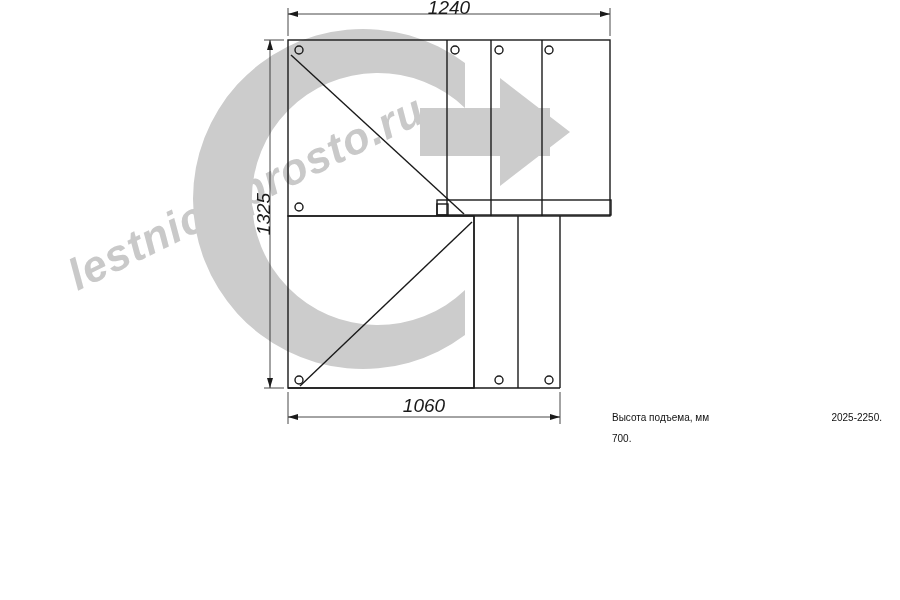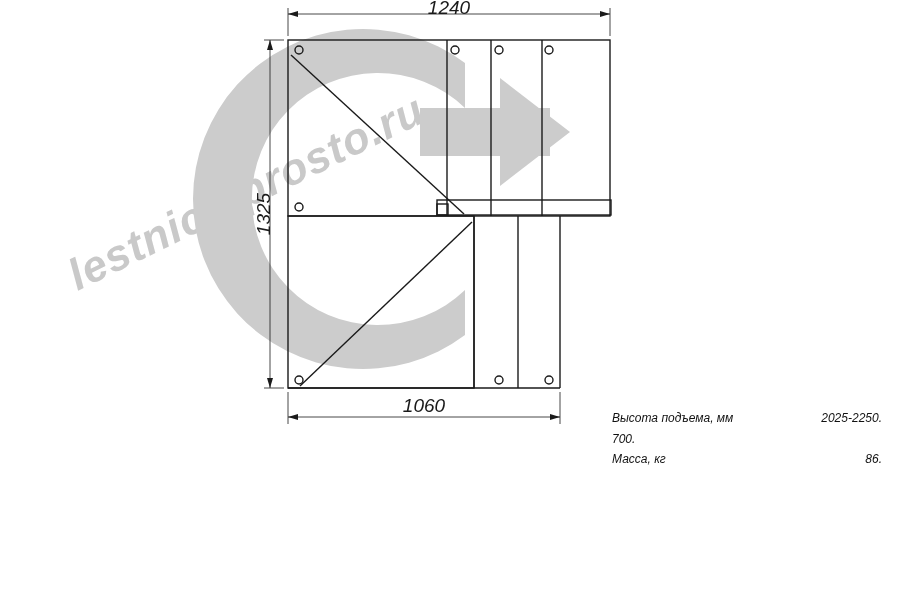--- a/index.html
+++ b/index.html
@@ -32,22 +32,21 @@
     font-family: "Liberation Sans", sans-serif;
     font-size: 19px;
     font-style: italic;
     fill: #1a1a1a;
   }
   .spec-table {
     position: absolute;
     left: 612px;
     top: 408px;
     width: 270px;
-    font-size: 12px;
-    font-style: italic;
+    font-size: 10px;
     color: #111111;
   }
   .spec-row {
     display: flex;
     justify-content: space-between;
     align-items: baseline;
     line-height: 20.5px;
     height: 20.5px;
     white-space: nowrap;
   }
@@ -146,19 +145,15 @@
   </svg>
 
   <div class="spec-table">
     <div class="spec-row">
       <span class="spec-name">Высота подъема, мм</span>
       <span class="spec-value">2025-2250.</span>
     </div>
     <div class="spec-row">
       <span class="spec-value">700.</span>
     </div>
-    <div class="spec-row">
-      <span class="spec-name">Масса, кг</span>
-      <span class="spec-value">86.</span>
-    </div>
   </div>
 
 </div>
 
 </body></html>

